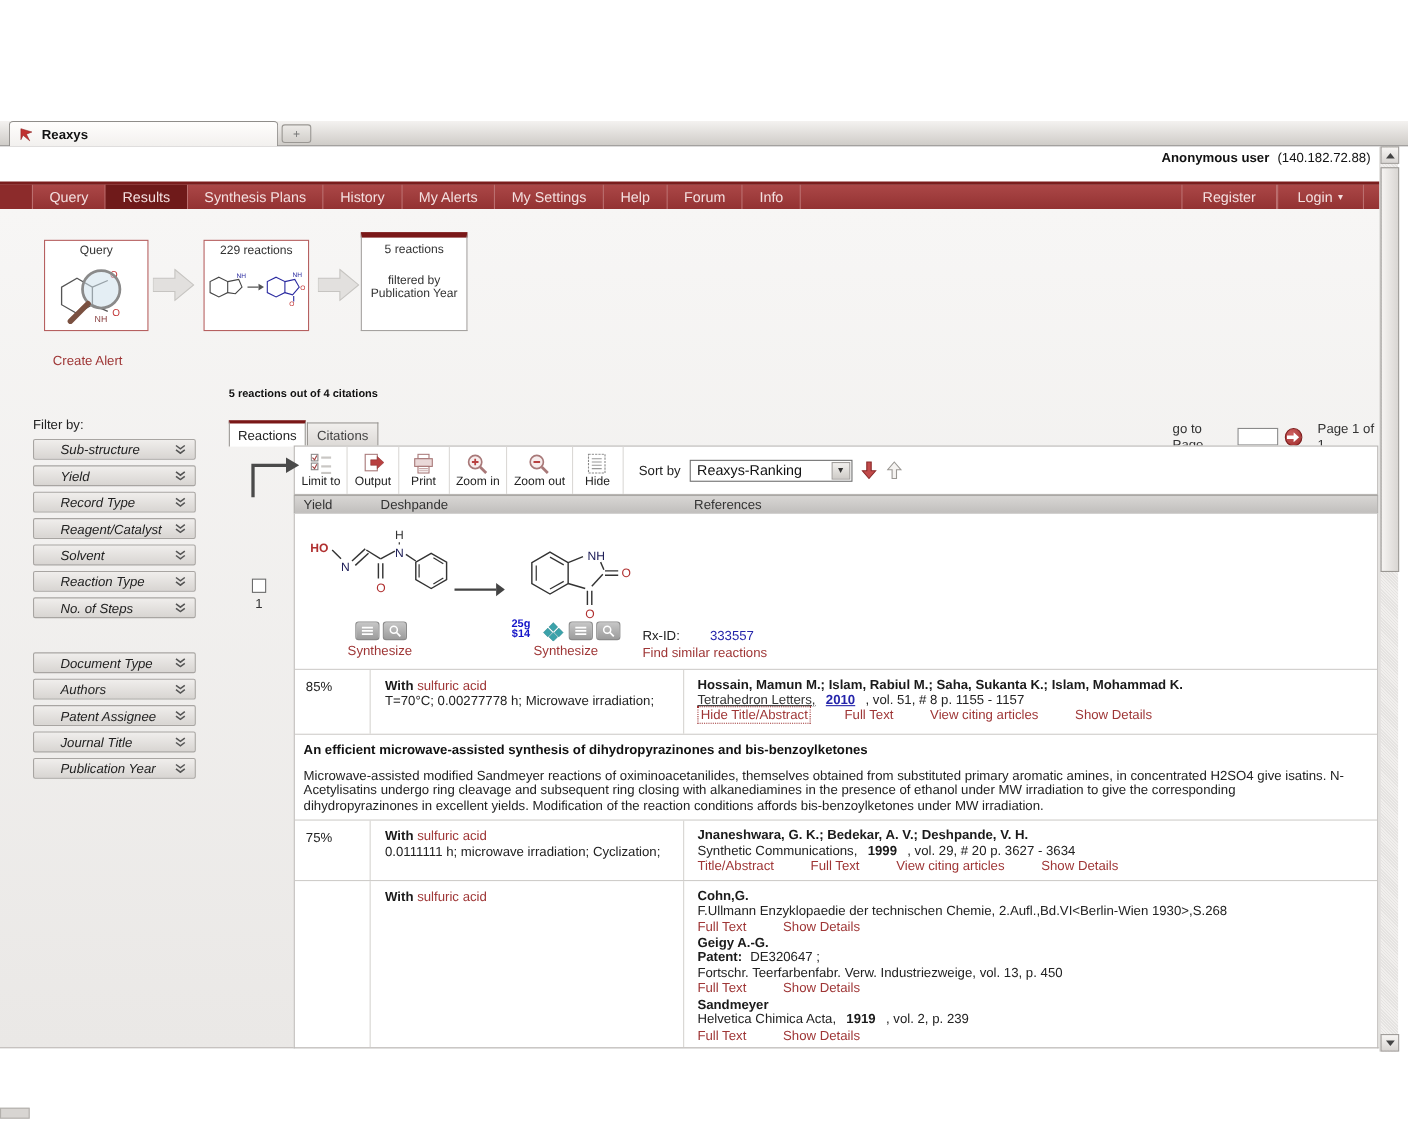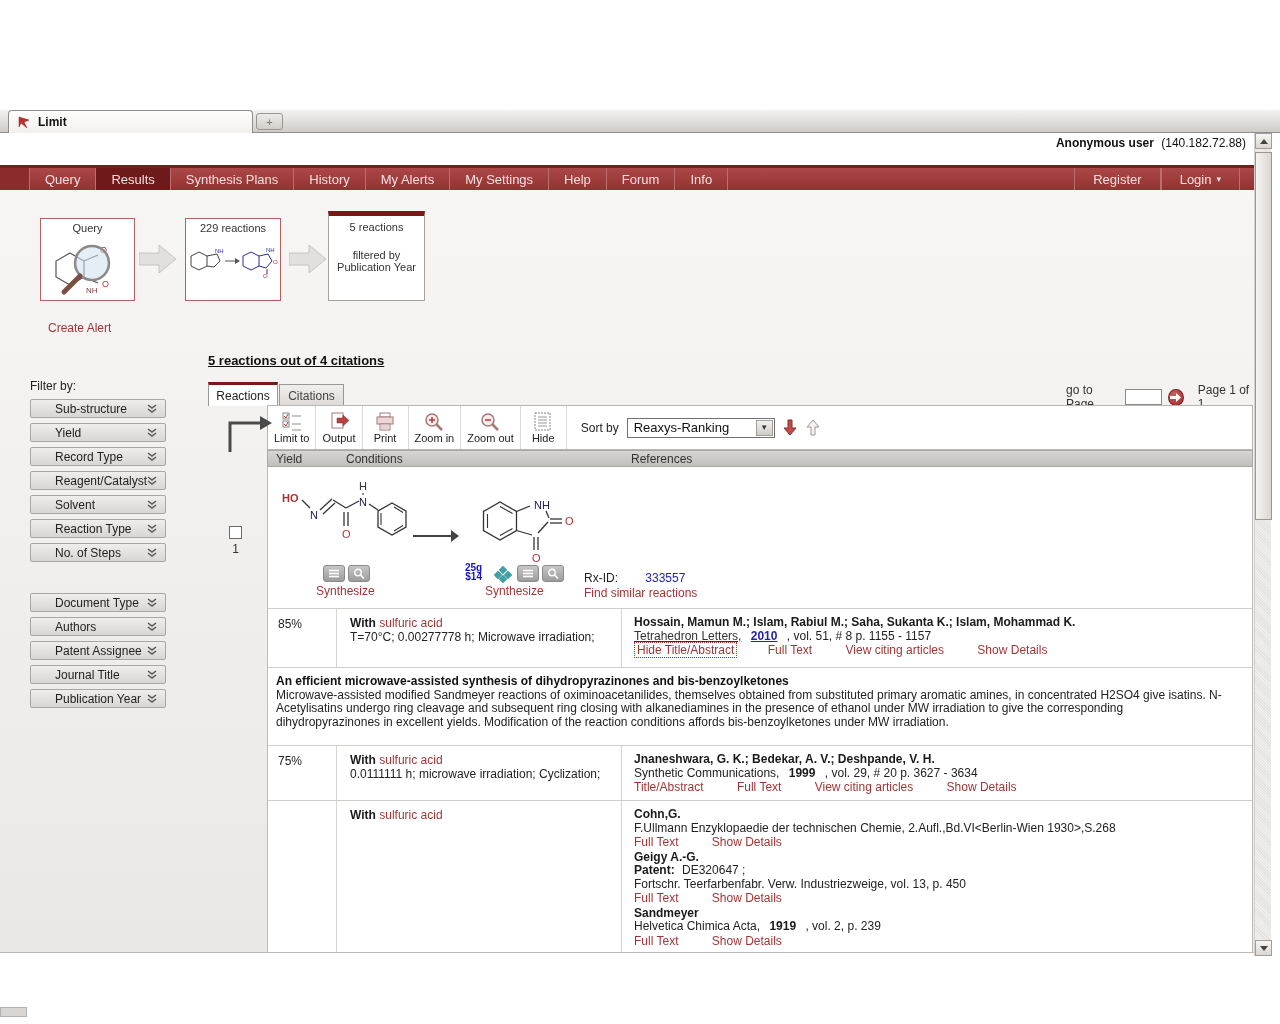--- a/index.html
+++ b/index.html
@@ -43,27 +43,27 @@
   #bc1 { left:40px; top:28px; width:95px; height:83px; }
   #bc2 { left:185px; top:28px; width:96px; height:83px; }
   #bc3 { left:328px; top:21px; width:97px; height:90px; border:1px solid #a5a2a0; border-top:5px solid #7a1818; }
   .bc-title { margin-top:3px; }
   .bc-arrow { position:absolute; top:54px; }
   #arr1 { left:139px; } #arr2 { left:289px; }
   #create-alert { position:absolute; left:48px; top:131px; color:#9e3535; cursor:pointer; }
 
   
   #filter-title { position:absolute; left:30px; top:189px; color:#222; }
-  .fbtn { position:absolute; left:30px; width:136px; height:19px;
+  .fbtn { position:absolute; left:30px; width:148px; height:19px;
           background:linear-gradient(#f0eeec,#d8d5d2); border:1px solid #a8a5a2; border-radius:2px;
           display:flex; align-items:center; justify-content:space-between; padding:0 8px 0 24px;
-          font-size:12px; color:#222; cursor:pointer; }
-
-  
-  #summary { position:absolute; left:208px; top:163px; font-size:13px; font-weight:bold; color:#111; text-decoration:underline; }
+          font-size:12px; color:#222; cursor:pointer;font-style:italic; }
+
+  
+  #summary { position:absolute; left:208px; top:163px; font-size:10px; font-weight:bold; color:#111; }
   #pager { position:absolute; left:1066px; top:193px; display:flex; align-items:center; gap:6px; color:#333; }
   #goto-input { width:37px; height:16px; border:1px solid #8a8a8a; background:#fff; font-size:11px; padding:0 2px; }
   #goto-btn { width:17px; height:17px; border-radius:50%; background:radial-gradient(circle at 35% 30%, #cd5f5f, #9e2b2b);
               border:1px solid #7d1f1f; color:#fff; font-size:10px; display:flex; align-items:center; justify-content:center; cursor:pointer; }
 
   
   .rtab { position:absolute; display:flex; align-items:center; justify-content:center; font-size:12px; cursor:pointer; }
   #tab-reactions { left:208px; top:192px; width:70px; height:24px; background:#fff;
                    border:1px solid #9a9793; border-bottom:none; border-top:3px solid #7a1818; color:#222; }
   #tab-citations { left:279px; top:194px; width:65px; height:22px; background:linear-gradient(#f1efed,#dcd9d6);
@@ -111,21 +111,21 @@
   .link-red { color:#9e3535; cursor:pointer; }
   .link-blue { color:#2424aa; cursor:pointer; }
   .bold { font-weight:bold; color:#1a1a1a; }
   .jlink { color:#333; text-decoration:underline; cursor:pointer; }
   .yr-blue { font-weight:bold; color:#2424aa; margin:0 6px;text-decoration:underline; }
   .yr-dark { font-weight:bold; color:#1a1a1a; margin:0 6px; }
   .links-row { margin-top:1px; }
   .links-row > span { margin-right:30px; }
   .dotted { border:1px dotted #9e3535; padding:0 2px; margin-right:27px !important; }
 
-  #abs-title { font-weight:bold; color:#111; margin-bottom:1px; }
+  #abs-title { font-weight:bold; color:#111; margin-bottom:11px; }
   #abs-body { color:#222; line-height:13.4px; width:950px; }
 
   
   .sbtn { width:22px; height:17px; border-radius:3px; background:linear-gradient(#c6c6c6,#9c9c9c);
           border:1px solid #8a8a8a; display:flex; align-items:center; justify-content:center; cursor:pointer; }
   .sbtn + .sbtn { margin-left:3px; }
   .synth { color:#9e3535; cursor:pointer; }
   .price { color:#1414c8; font-weight:bold; font-size:10px; line-height:9px; text-align:center; }
 
   
@@ -144,21 +144,21 @@
   svg text { font-family:"Liberation Sans",sans-serif; }
 </style>
 </head>
 <body>
 
 <div id="tabbar">
   <div class="btab">
     <svg width="13" height="14">
       <polygon points="1,2 11,5 6,7 9,13 3,8 1,12" fill="#c03030" stroke="#8a1d1d" stroke-width="0.5"></polygon>
     </svg>
-    <span>Limit</span>
+    <span>Reaxys</span>
   </div>
   <div class="newtab">
     <span>+</span>
   </div>
 </div>
 
 <div id="userline">
   <b>Anonymous user</b>
   <span>(140.182.72.88)</span>
 </div>
@@ -400,21 +400,21 @@
   <svg id="elbow" width="52" height="42">
     <path d="M8,40 L8,11 L38,11" fill="none" stroke="#4a4a4a" stroke-width="3"></path>
     <polygon points="38,4 50,11 38,18" fill="#4a4a4a"></polygon>
   </svg>
 
   <div id="row-check"></div>
   <div id="row-num">1</div>
 
   <div id="thead">
     <div class="th-yield">Yield</div>
-    <div class="th-cond">Conditions</div>
+    <div class="th-cond">Deshpande</div>
     <div class="th-refs">References</div>
   </div>
 
   <div id="tbody">
 
     <div id="row-structures" class="trow">
       <svg class="abs" style="left:12px;top:8px" width="138" height="90">
         <text x="2" y="27" font-size="11" fill="#b03030" font-weight="bold">HO</text>
         <line x1="22" y1="25" x2="30" y2="33" stroke="#333" stroke-width="1.3"></line>
         <text x="30" y="44" font-size="11" fill="#20205a">N</text>

